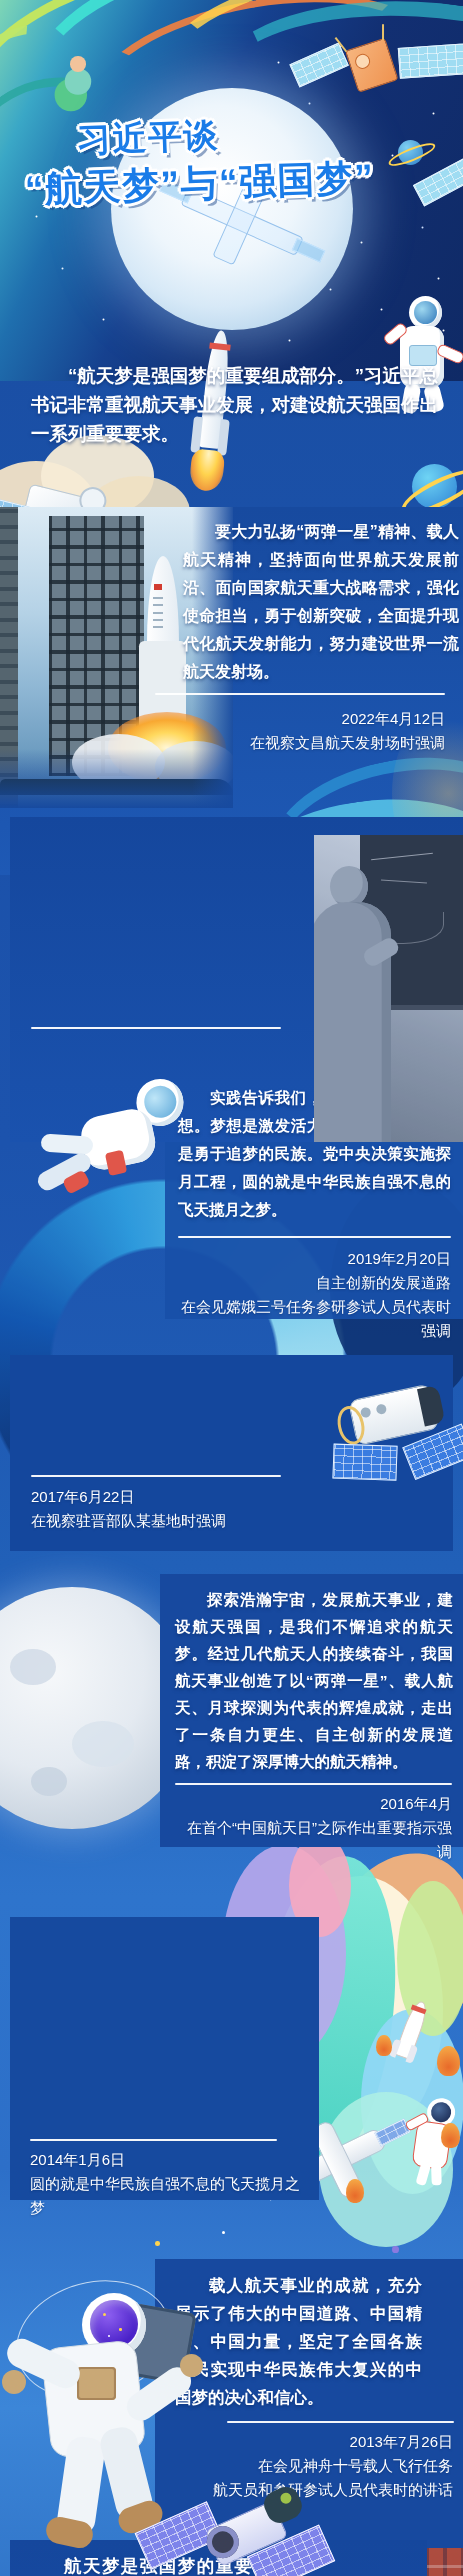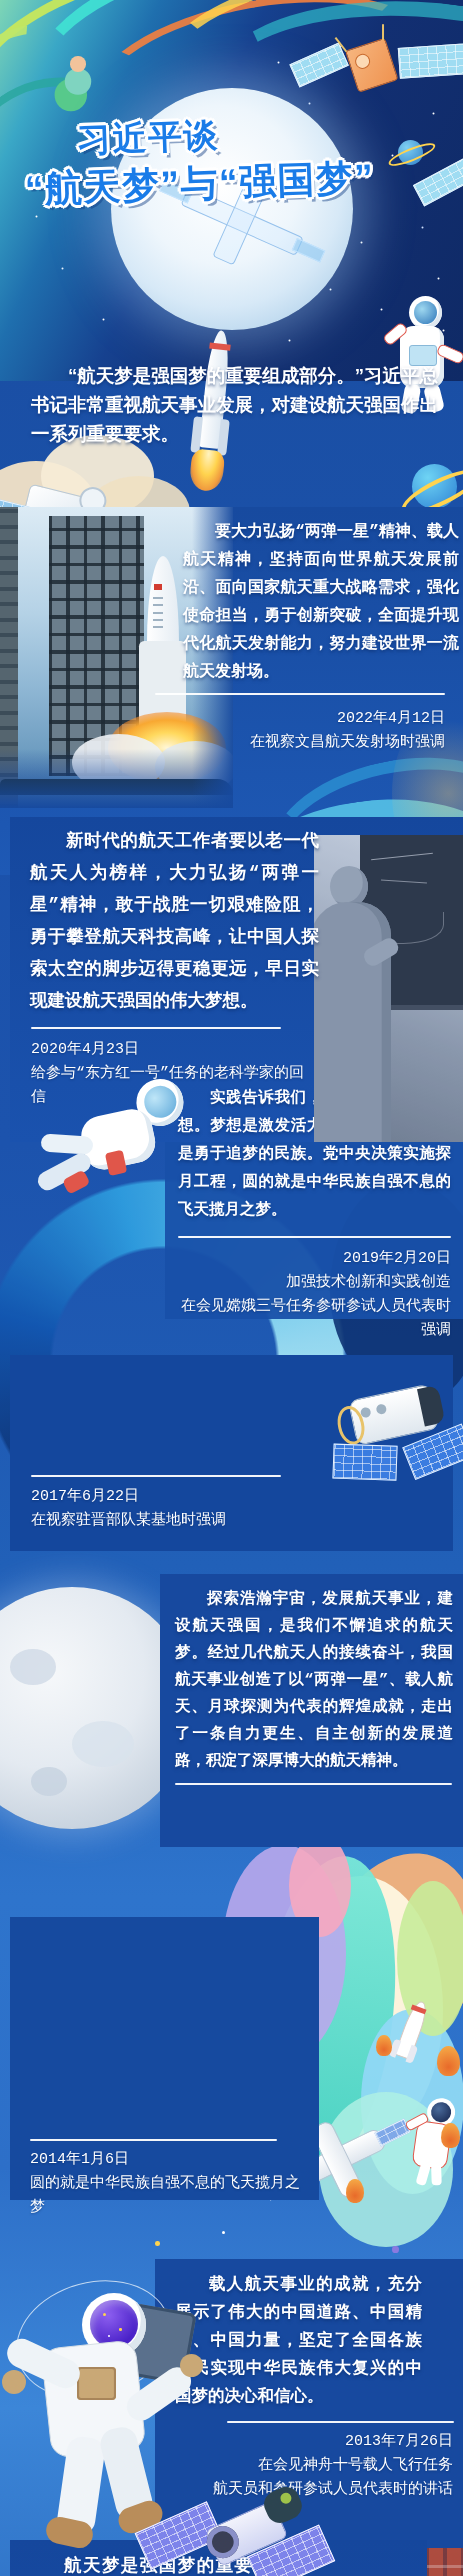--- a/index.html
+++ b/index.html
@@ -1,22 +1,22 @@
 <!DOCTYPE html>
 <html style="font-size:8.2px"><head>
 <meta charset="utf-8">
 <style>
   html,body{margin:0;padding:0;background:#fff;}
   .poster{position:relative;width:464px;height:3011px;overflow:hidden;
     font-family:"Liberation Sans",sans-serif;
     background:linear-gradient(180deg,#0f2f6d 0%,#123a80 6%,#1a4fa5 12%,#1b51a9 22%,#1c53ad 38%,#2160b8 52%,#2e74cc 63%,#2d6fc8 72%,#3c86d8 80%,#2a6abf 90%,#1d4f9e 100%);}
   .abs{position:absolute;}
-  .q{color:#fff;font-family:Liberation Mono, monospace;font-weight:700;text-align:justify;word-break:break-all;
+  .q{color:#fff;font-family:Liberation Sans, sans-serif;font-weight:700;text-align:justify;word-break:break-all;
      text-shadow:0 1.5px 3.1px rgba(8,40,100,.55);}
-  .d{color:#fff;font-family:Liberation Mono, monospace;font-size:15px;line-height:24px;
+  .d{color:#fff;font-family:Liberation Sans, sans-serif;font-size:15px;line-height:24px;
      text-shadow:0 1px 2.1px rgba(8,40,100,.5);}
   .dr{text-align:right;}
   .hr{position:absolute;height:1.5px;background:#fff;opacity:.95;border-radius:1px;}
   .panel{position:absolute;background:linear-gradient(180deg,#15479d,#1a52ae);}
   .circ{position:absolute;border-radius:50%;}
   .arc{position:absolute;border-radius:50%;border:10.3px solid transparent;}
   .title{position:absolute;color:#1a7ce8;font-weight:800;letter-spacing:1.5px;
     font-family:"Liberation Sans",sans-serif;
     text-shadow:-2.1px -2.1px 0 #fff,2.1px -2.1px 0 #fff,-2.1px 2.1px 0 #fff,2.1px 2.1px 0 #fff,-3.1px 0 0 #fff,3.1px 0 0 #fff,0 -3.1px 0 #fff,0 3.1px 0 #fff,3.6px 4.6px 0 rgba(16,60,130,.45);}
   .stars{position:absolute;width:1px;height:1px;border-radius:50%;background:transparent;}
@@ -141,26 +141,21 @@
        background:linear-gradient(200deg,#e7ecf0 0%,#c6cdd4 30%,#9fa8b2 60%,#7c858f 100%);">
     <div class="abs" style="left:46px;top:0;width:103px;height:170px;background:#30373e;border-bottom:5.2px solid #4a525a;"></div>
     <div class="abs" style="left:57px;top:20.6px;width:62px;height:1px;background:rgba(255,255,255,.6);transform:rotate(-6deg);"></div>
     <div class="abs" style="left:67px;top:46px;width:46px;height:1px;background:rgba(255,255,255,.5);transform:rotate(4deg);"></div>
     <div class="abs" style="left:62px;top:77px;width:67px;height:31px;border:1px solid rgba(255,255,255,.35);border-radius:0 0 60% 0;border-top:none;border-left:none;"></div>
     <div class="circ" style="left:15.5px;top:31px;width:38px;height:41px;background:#aab3bc;box-shadow:inset -5.2px -4.1px 0 #949ea8;"></div>
     <div class="abs" style="left:-5.2px;top:67px;width:82px;height:240px;background:#9aa4ae;border-radius:46% 40% 0 0/18% 14% 0 0;box-shadow:inset -9.3px 0 0 #87929c;"></div>
     <div class="abs" style="left:49px;top:108px;width:36px;height:17.5px;background:#a8b2bb;border-radius:8.2px;transform:rotate(-30deg);"></div>
     <div class="abs" style="left:0;top:0;width:100%;height:100%;background:rgba(30,70,150,.16);"></div>
   </div>
-  <div class="q" style="position:absolute;left:30px;top:825px;width:289px;z-index:5;font-size:17.5px;line-height:32px;text-indent:36px;">新时代的航天工作者要以老一代航天人为榜样，大力弘扬“两弹一星”精神，敢于战胜一切艰难险阻，勇于攀登航天科技高峰，让中国人探索太空的脚步迈得更稳更远，早日实现建设航天强国的伟大梦想。</div>
   <div class="hr" style="left:31px;top:1027px;width:250px;z-index:5;"></div>
-  <div class="abs" style="left:31px;top:1038px;width:281px;z-index:5;">
-    <div class="d">2020年4月23日</div>
-    <div class="d">给参与“东方红一号”任务的老科学家的回信</div>
-  </div>
 
   <div class="abs" style="left:26px;top:1090px;width:170px;height:108px;z-index:6;transform:rotate(-12deg);">
     <div class="circ" style="left:118px;top:0;width:47px;height:47px;background:#fff;box-shadow:inset -4.1px -4.1px 0 #d8e6f0;"></div>
     <div class="circ" style="left:126px;top:7.2px;width:32px;height:32px;background:radial-gradient(circle at 35% 35%,#bfe6f8,#5aa6d8);"></div>
     <div class="abs" style="left:57px;top:24px;width:72px;height:54px;background:#fff;border-radius:20.6px;box-shadow:inset -5.2px -5.2px 0 #e0eaf2;"></div>
     <div class="abs" style="left:77px;top:62px;width:17.5px;height:23px;background:#e0564a;border-radius:4.1px;"></div>
     <div class="abs" style="left:15.5px;top:36px;width:52px;height:17.5px;background:#eaf2f8;border-radius:9.3px;transform:rotate(16deg);"></div>
     <div class="abs" style="left:5.2px;top:62px;width:57px;height:18.5px;background:#dfeaf4;border-radius:9.3px;transform:rotate(-16deg);"></div>
     <div class="abs" style="left:31px;top:76px;width:24px;height:15.5px;background:#e0564a;border-radius:5.2px;transform:rotate(-16deg);"></div>
   </div>
@@ -168,21 +163,21 @@
   <div class="abs" style="left:-20.6px;top:1175px;width:371px;height:371px;z-index:1;border-radius:50%;transform:rotate(15deg);opacity:.92;
        background:conic-gradient(from 210deg,#0d2f6e,#1256b0,#2f9fe0,#6fd0f2,#b8ecf7,#5fb8e8,#0d2f6e);
        -webkit-mask:radial-gradient(closest-side,transparent 60%,#000 62%,#000 96%,transparent 98%);
        mask:radial-gradient(closest-side,transparent 60%,#000 62%,#000 96%,transparent 98%);"></div>
   <div class="abs" style="left:330px;top:1180px;width:155px;height:222px;z-index:1;background:#0e3373;border-radius:46% 54% 40% 60%/50% 50% 50% 50%;opacity:.9;"></div>
   <div class="panel" style="left:165px;top:1074px;width:299px;height:245px;z-index:2;background:rgba(24,80,169,.95);"></div>
   <div class="q" style="position:absolute;left:178px;top:1084px;width:273px;z-index:4;font-size:15.5px;line-height:28px;text-indent:32px;">实践告诉我们，伟大事业都始于梦想。梦想是激发活力的源泉。中华民族是勇于追梦的民族。党中央决策实施探月工程，圆的就是中华民族自强不息的飞天揽月之梦。</div>
   <div class="hr" style="left:178px;top:1236px;width:273px;z-index:4;"></div>
   <div class="abs dr" style="left:178px;top:1247px;width:273px;z-index:4;">
     <div class="d">2019年2月20日</div>
-    <div class="d">加强技术创新和实践创造</div>
+    <div class="d">自主创新的发展道路</div>
     <div class="d">在会见嫦娥三号任务参研参试人员代表时强调</div>
   </div>
 
   <div class="panel" style="left:10.3px;top:1355px;width:443px;height:196px;z-index:2;background:#14479d;"></div>
   <div class="hr" style="left:31px;top:1475px;width:250px;z-index:4;"></div>
   <div class="abs" style="left:31px;top:1485px;width:281px;z-index:4;">
     <div class="d">2017年6月22日</div>
     <div class="d">在视察驻晋部队某基地时强调</div>
   </div>
   <div class="abs" style="left:325px;top:1376px;width:139px;height:118px;z-index:4;transform:rotate(-12deg);">
@@ -197,20 +192,24 @@
 
   <div class="circ" style="left:-49px;top:1587px;width:242px;height:242px;z-index:1;
        background:radial-gradient(circle at 40% 35%,#f6f8fa 0%,#e4eaf1 45%,#cdd7e2 70%,#b4c2d2 100%);box-shadow:0 0 31px 8.2px rgba(200,220,245,.3);"></div>
   <div class="circ" style="left:10.3px;top:1649px;width:46px;height:36px;z-index:1;background:#cfdae6;opacity:.8;"></div>
   <div class="circ" style="left:72px;top:1721px;width:62px;height:46px;z-index:1;background:#d8e2ec;opacity:.8;"></div>
   <div class="circ" style="left:31px;top:1767px;width:36px;height:29px;z-index:1;background:#c6d2e0;opacity:.8;"></div>
 
   <div class="panel" style="left:160px;top:1574px;width:304px;height:273px;z-index:2;background:#17499f;"></div>
   <div class="q" style="position:absolute;left:175px;top:1586px;width:278px;z-index:4;font-size:15.5px;line-height:27px;text-indent:32px;">探索浩瀚宇宙，发展航天事业，建设航天强国，是我们不懈追求的航天梦。经过几代航天人的接续奋斗，我国航天事业创造了以“两弹一星”、载人航天、月球探测为代表的辉煌成就，走出了一条自力更生、自主创新的发展道路，积淀了深厚博大的航天精神。</div>
   <div class="hr" style="left:175px;top:1783px;width:277px;z-index:4;"></div>
+  <div class="abs dr" style="left:175px;top:1792px;width:277px;z-index:4;">
+    <div class="d">2016年4月</div>
+    <div class="d">在首个“中国航天日”之际作出重要指示强调</div>
+  </div>
 
   <div class="abs" style="left:0;top:1824px;width:464px;height:464px;z-index:1;overflow:hidden;">
     <div class="circ" style="left:319px;top:26px;width:155px;height:222px;background:#f6b27a;transform:rotate(20deg);opacity:.95;"></div>
     <div class="circ" style="left:278px;top:52px;width:165px;height:268px;background:#fdf3dc;"></div>
     <div class="circ" style="left:258px;top:31px;width:134px;height:330px;background:linear-gradient(180deg,#7ae8d8,#3ecfc0);transform:rotate(8deg);opacity:.95;"></div>
     <div class="circ" style="left:222px;top:20.6px;width:124px;height:216px;background:#b9a8ec;opacity:.9;"></div>
     <div class="circ" style="left:361px;top:185px;width:103px;height:185px;background:#8fd8f4;opacity:.95;"></div>
     <div class="circ" style="left:397px;top:57px;width:72px;height:155px;background:#c8ec9a;opacity:.9;"></div>
     <div class="circ" style="left:289px;top:10.3px;width:62px;height:103px;background:#f6a8c0;opacity:.9;"></div>
     <div class="circ" style="left:319px;top:268px;width:134px;height:155px;background:#aef0e4;opacity:.85;"></div>

